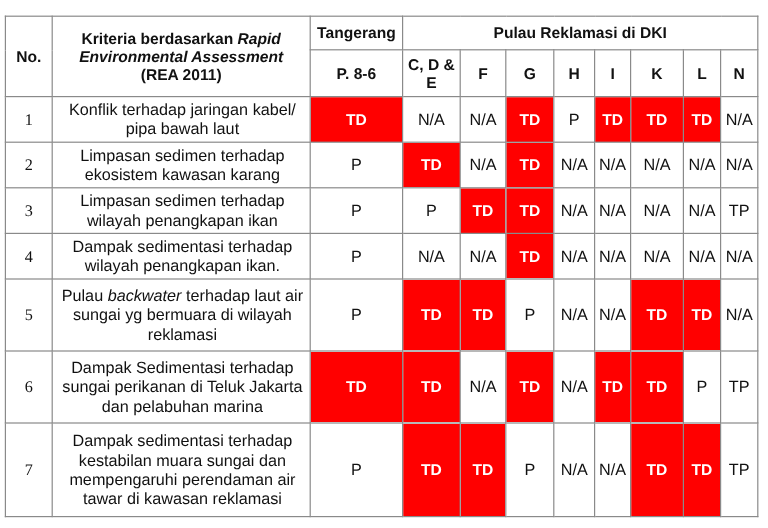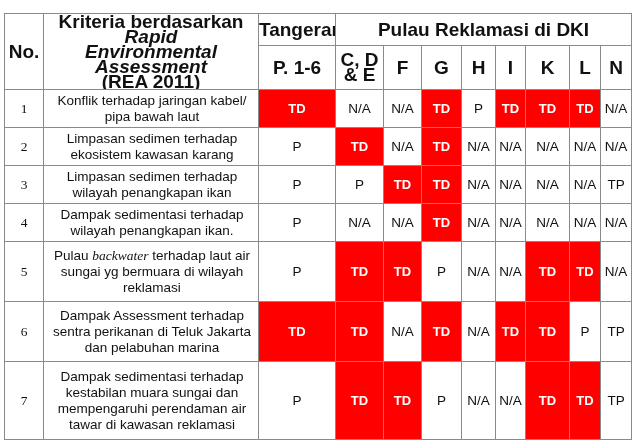--- a/index.html
+++ b/index.html
@@ -8,24 +8,24 @@
     position:absolute; left:4px; top:13px;
     border-collapse:collapse; table-layout:fixed;
     width:627px;
   }
   table.rea td, table.rea th {
     border:1px solid #8a8a8a;
     padding:0; text-align:center; vertical-align:middle;
     font-size:13.5px; color:#111;
     overflow:hidden;
   }
-  table.rea th { font-weight:bold; font-size:19px; line-height:15px;margin-top:18px; }
+  table.rea th { font-weight:bold; font-size:13px; line-height:15px;margin-top:18px; }
   .no-cell { font-family:"Liberation Serif", "DejaVu Serif", serif; font-size:17px; }
   .crit-cell { text-align:left; padding-left:2px !important; font-size:14px; line-height:16px;margin-top:44px; }
-  .crit-cell i { font-style:italic;font-family:Liberation Serif, serif; }
+  .crit-cell i { font-style:italic; }
   .td-cell { background:#ff0000; color:#ffffff !important; font-weight:bold; font-size:13px !important;margin-left:38px; }
   .val { font-size:14px; }
   .h-italic { font-style:italic; }
 </style>
 </head>
 <body>
 
 <table class="rea">
   <colgroup>
     <col style="width:39px">
@@ -45,21 +45,21 @@
       <th rowspan="2">No.</th>
       <th rowspan="2">
         <span>Kriteria berdasarkan </span><span class="h-italic">Rapid</span><br>
         <span class="h-italic">Environmental Assessment</span><br>
         <span>(REA 2011)</span>
       </th>
       <th>Tangerang</th>
       <th colspan="8">Pulau Reklamasi di DKI</th>
     </tr>
     <tr style="height:39px">
-      <th>P. 1-6</th>
+      <th>P. 8-6</th>
       <th>C, D &amp; E</th>
       <th>F</th>
       <th>G</th>
       <th>H</th>
       <th>I</th>
       <th>K</th>
       <th>L</th>
       <th>N</th>
     </tr>
   </thead>
@@ -124,21 +124,21 @@
       <td class="val td-cell" style="background: rgb(255, 0, 0);">TD</td>
       <td class="val">P</td>
       <td class="val">N/A</td>
       <td class="val">N/A</td>
       <td class="val td-cell" style="background: rgb(255, 0, 0);">TD</td>
       <td class="val td-cell" style="background: rgb(255, 0, 0);">TD</td>
       <td class="val">N/A</td>
     </tr>
     <tr style="height:60px">
       <td class="no-cell">6</td>
-      <td class="crit-cell">Dampak Assessment terhadap sentra perikanan di Teluk Jakarta dan pelabuhan marina</td>
+      <td class="crit-cell">Dampak Sedimentasi terhadap sungai perikanan di Teluk Jakarta dan pelabuhan marina</td>
       <td class="val td-cell" style="background: rgb(255, 0, 0);">TD</td>
       <td class="val td-cell" style="background: rgb(255, 0, 0);">TD</td>
       <td class="val">N/A</td>
       <td class="val td-cell" style="background: rgb(255, 0, 0);">TD</td>
       <td class="val">N/A</td>
       <td class="val td-cell" style="background: rgb(255, 0, 0);">TD</td>
       <td class="val td-cell" style="background: rgb(255, 0, 0);">TD</td>
       <td class="val">P</td>
       <td class="val">TP</td>
     </tr>

